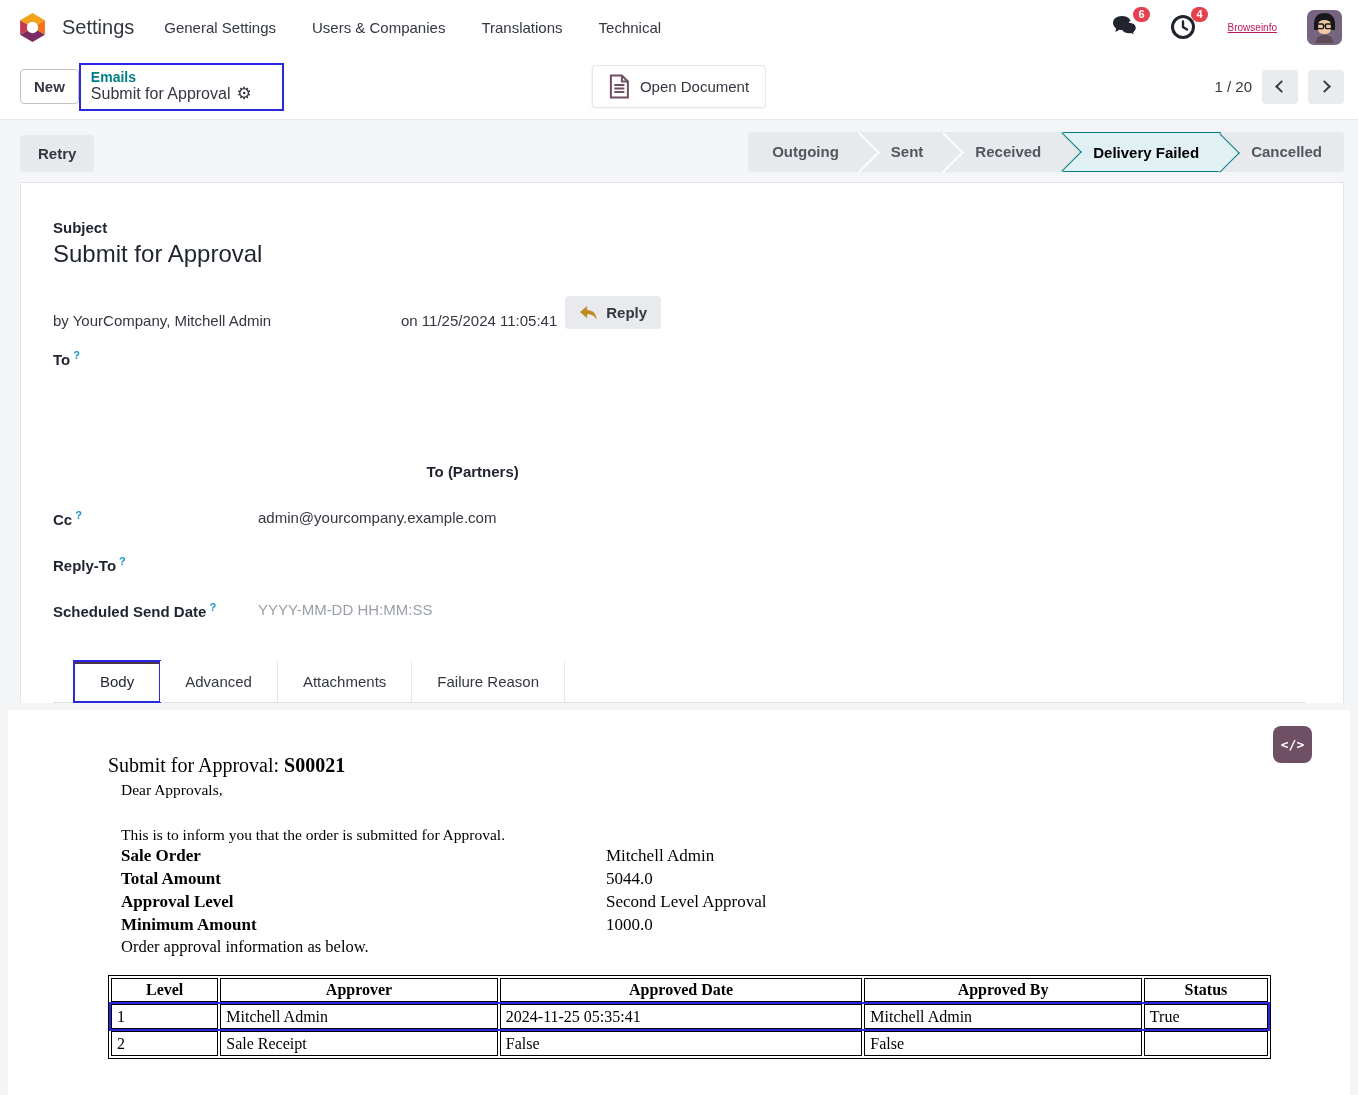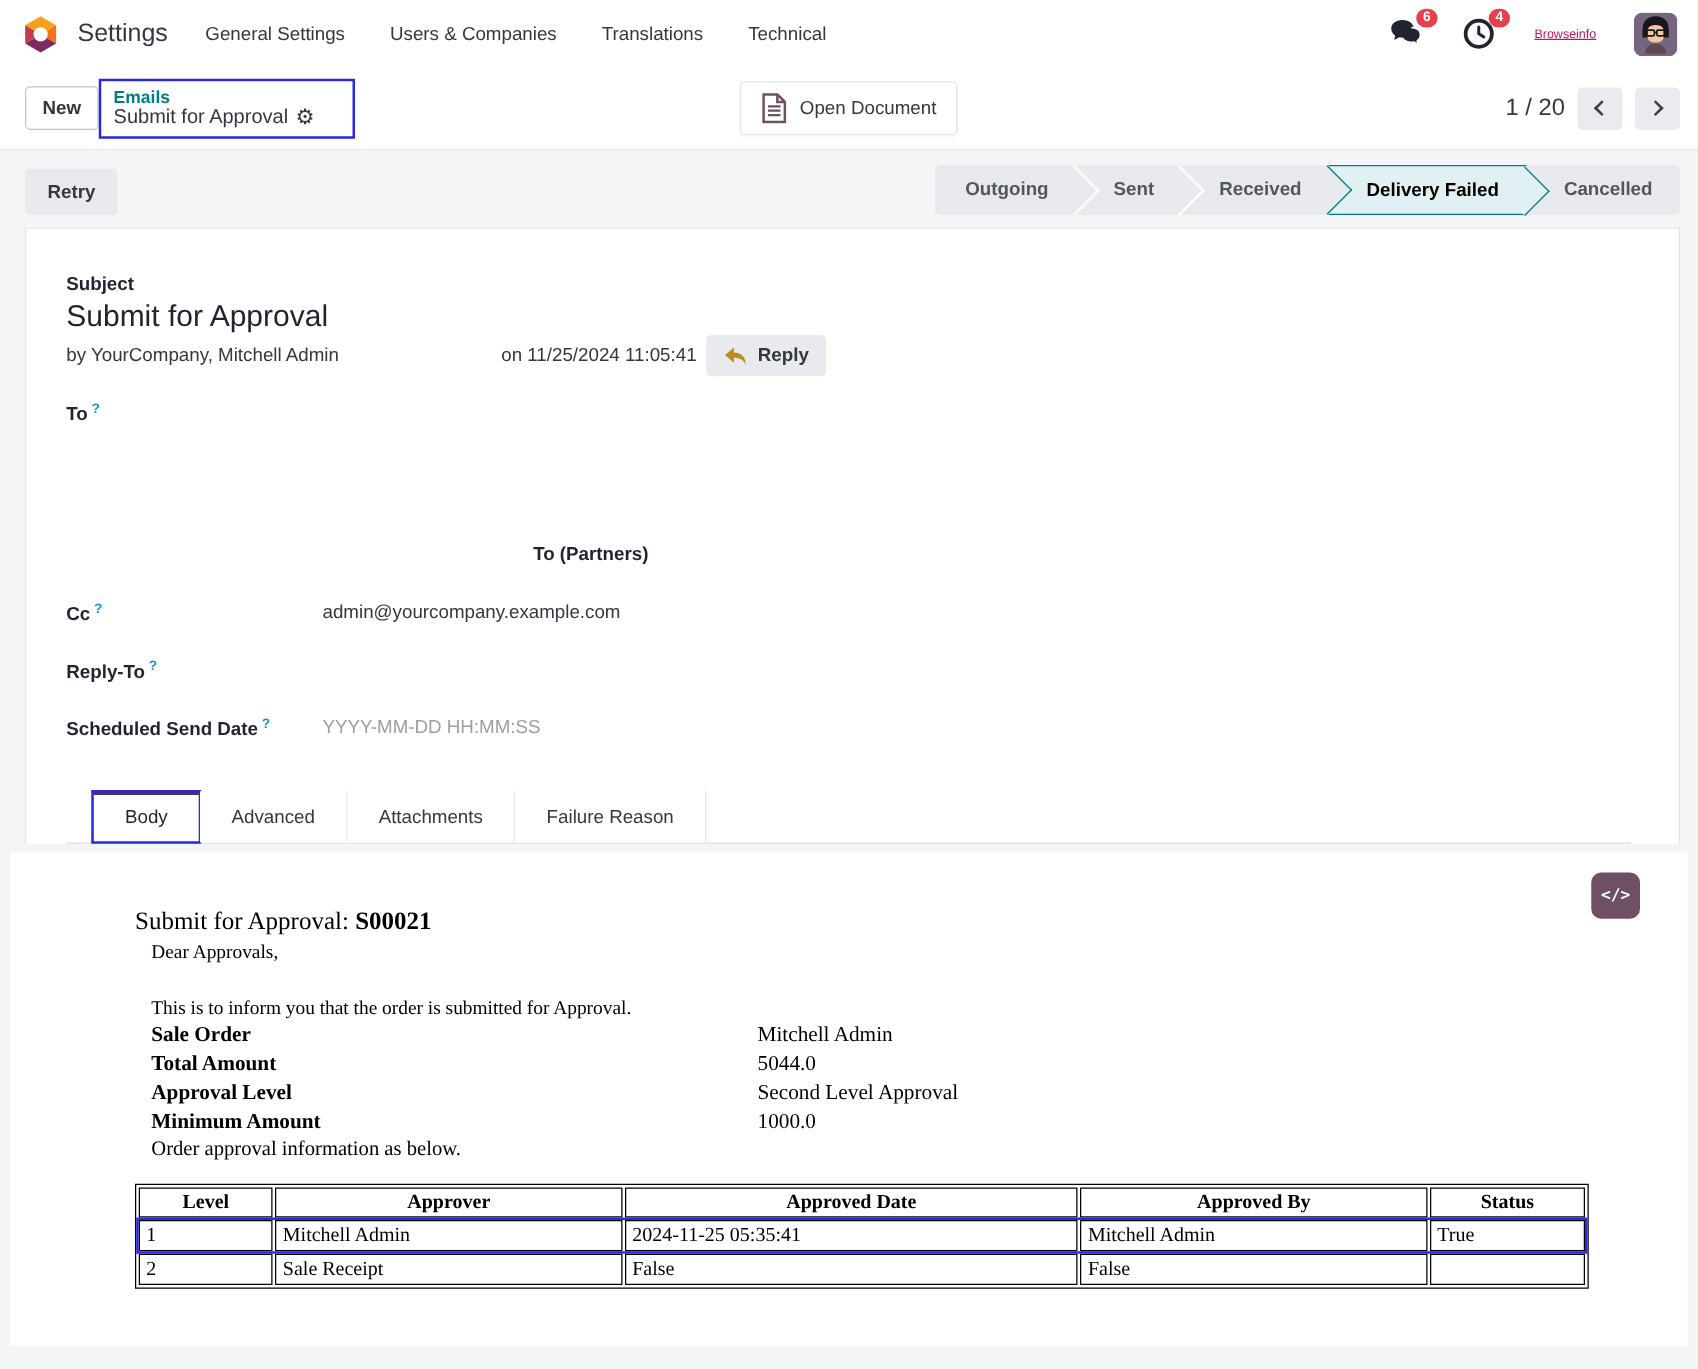--- a/index.html
+++ b/index.html
@@ -28,21 +28,21 @@
   .breadcrumb-box { border:2px solid #2828e0; padding:4px 10px 6px; margin-left:0px;
     background:#fff; min-width:205px; }
   .breadcrumb-parent { font-size:14px; font-weight:600; color:#017e84; cursor:pointer; }
   .breadcrumb-current { font-size:16px; color:#33373f; display:flex; align-items:center; gap:6px; }
   .gear-glyph { font-size:17px; color:#33373f; cursor:pointer; line-height:1; }
   .btn-open-doc { position:absolute; left:50%; transform:translateX(-50%); display:flex;
     align-items:center; gap:10px; background:#fff; border:1px solid #e3e5e9; border-radius:4px;
     padding:8px 16px; font-size:15px; color:#33373f; cursor:pointer;
     box-shadow:0 1px 2px rgba(0,0,0,.04); }
   .pager { margin-left:auto; display:flex; align-items:center; gap:10px; }
-  .pager-value { font-size:19px; color:#33373f; }
+  .pager-value { font-size:15px; color:#33373f; }
   .pager-btn { width:36px; height:34px; border:none; background:#e9ebee; border-radius:4px;
     cursor:pointer; display:flex; align-items:center; justify-content:center; }
   .chev { display:inline-block; width:9px; height:9px; border-left:2px solid #3a3f47;
     border-bottom:2px solid #3a3f47; }
   .chev.left  { transform:rotate(45deg);  margin-left:3px; }
   .chev.right { transform:rotate(225deg); margin-right:3px; }
 
   
   .status-strip { display:flex; align-items:flex-end; padding:12px 14px 10px 20px; }
   .btn-retry { background:#e7e9ed; border:none; border-radius:4px; padding:10px 18px;
@@ -61,21 +61,21 @@
   .stage.active { background:#e1f0f2; color:#000; font-weight:700;
     border-top:1px solid #017e84; border-bottom:1px solid #017e84; }
   .stage.active::after { background:#e1f0f2; border-top:1px solid #017e84;
     border-right:1px solid #017e84; z-index:4; }
 
   
   .sheet { margin:0 14px 0 20px; background:#fff; border:1px solid #e3e5e9; border-bottom:none;
     padding:36px 38px 0 32px; }
   .subject-label { font-size:15px; font-weight:700; color:#1f2430; }
   .subject-value { font-size:24px; color:#1f2430; margin-top:4px; }
-  .byline-row { display:flex; align-items:center; }
+  .byline-row { display:flex; align-items:flex-end; margin-top:28px; }
   .byline { font-size:15px; color:#33373f; width:348px; }
   .dateline { font-size:15px; color:#33373f; }
   .btn-reply { margin-left:8px; display:flex; align-items:center; gap:8px; background:#e8eaed;
     border:none; border-radius:4px; padding:8px 14px; font-size:15px; font-weight:700;
     color:#33373f; cursor:pointer; }
 
   .fields { margin-top:18px; }
   .field-row { display:flex; min-height:46px; align-items:flex-start; }
   .field-row.tall { min-height:80px; }
   .field-row.gap-top { margin-top:34px;justify-content:center; }

